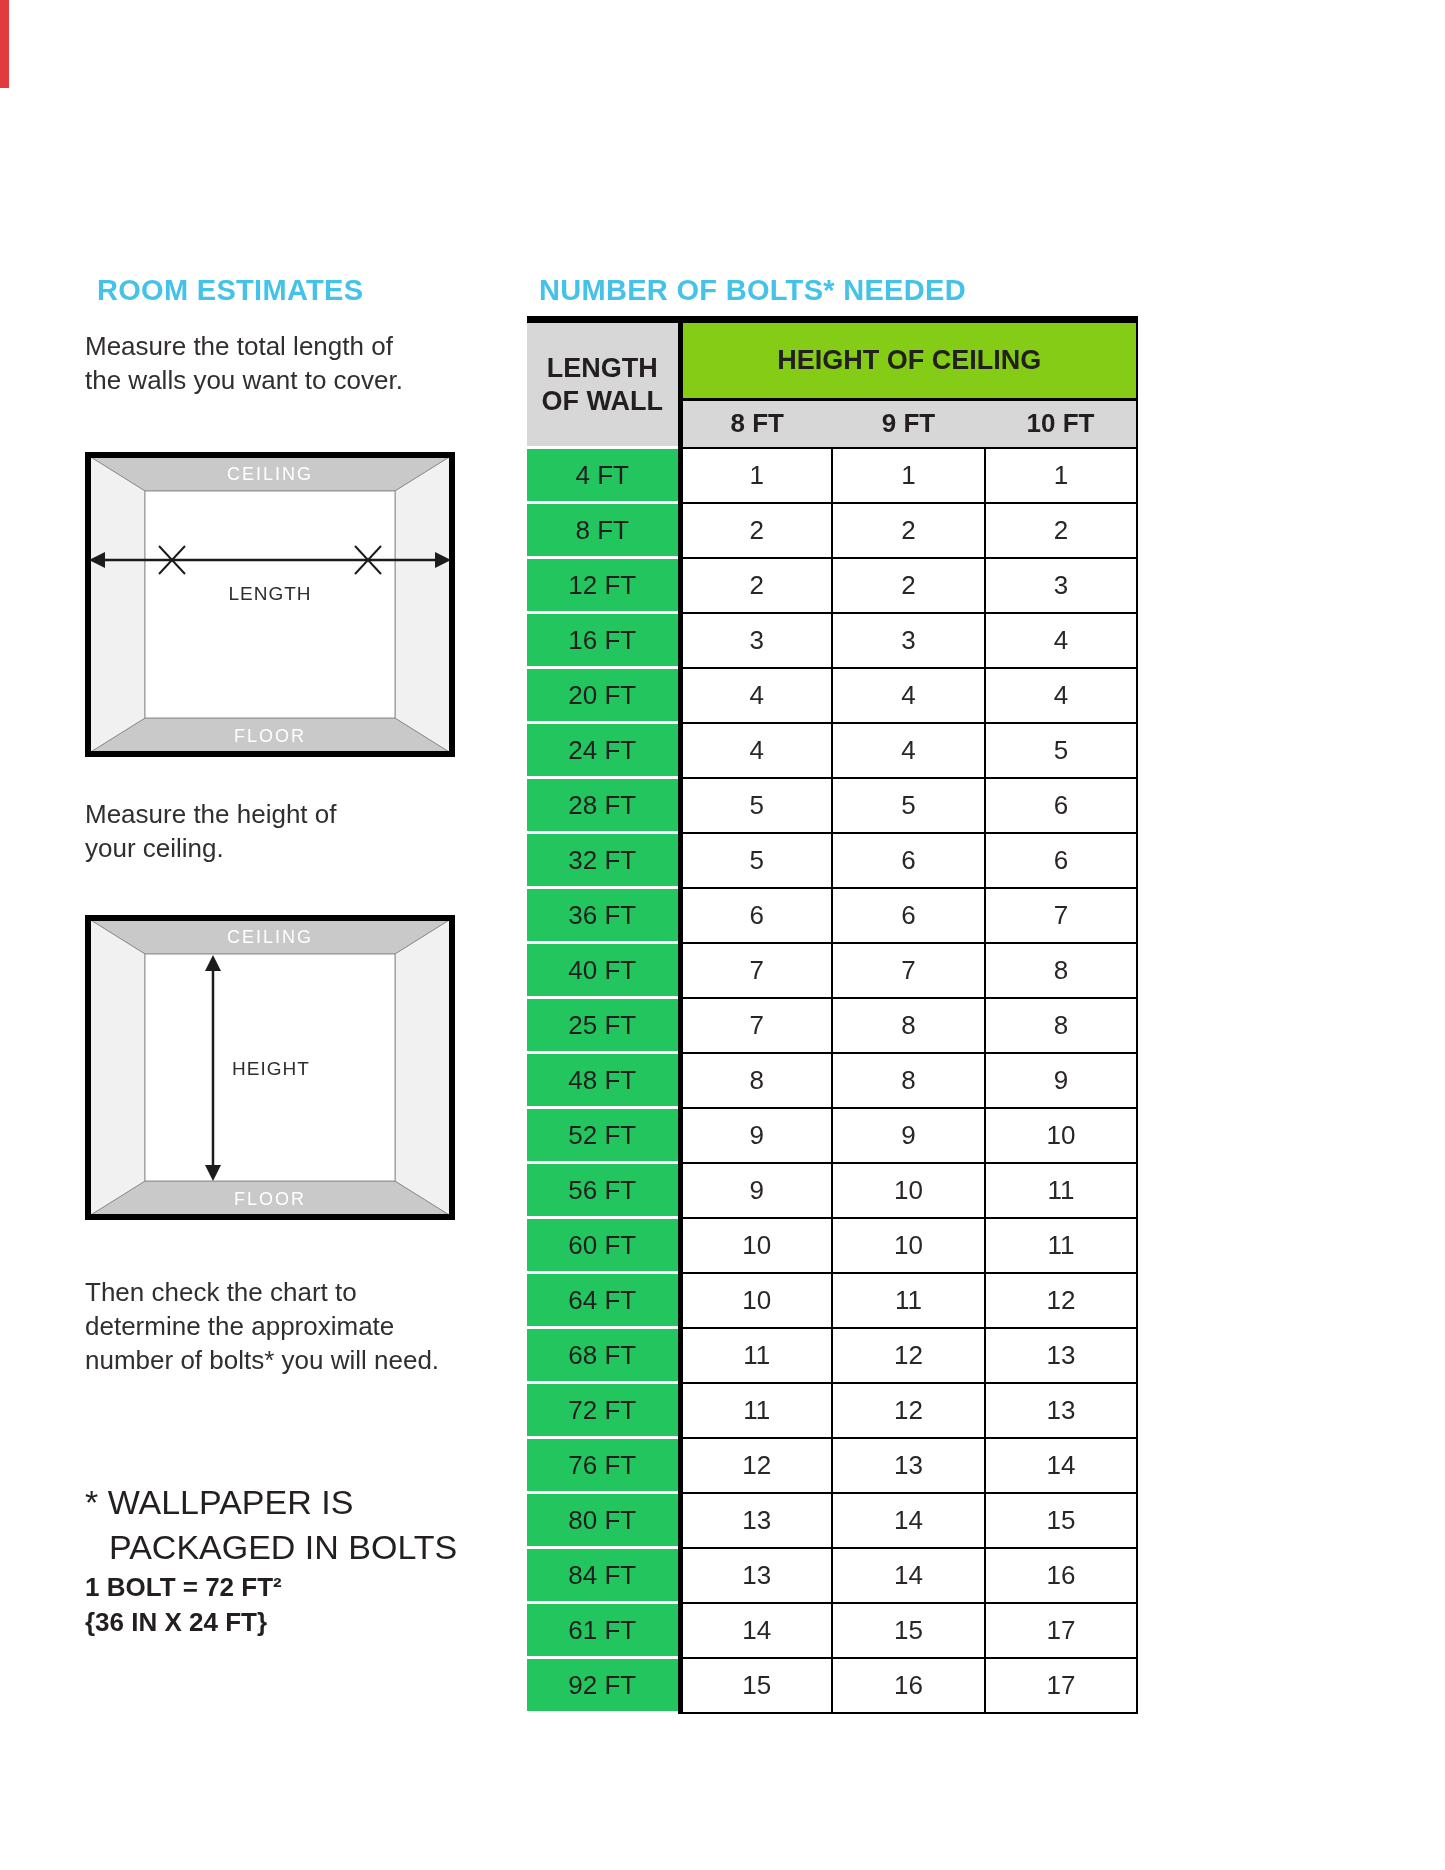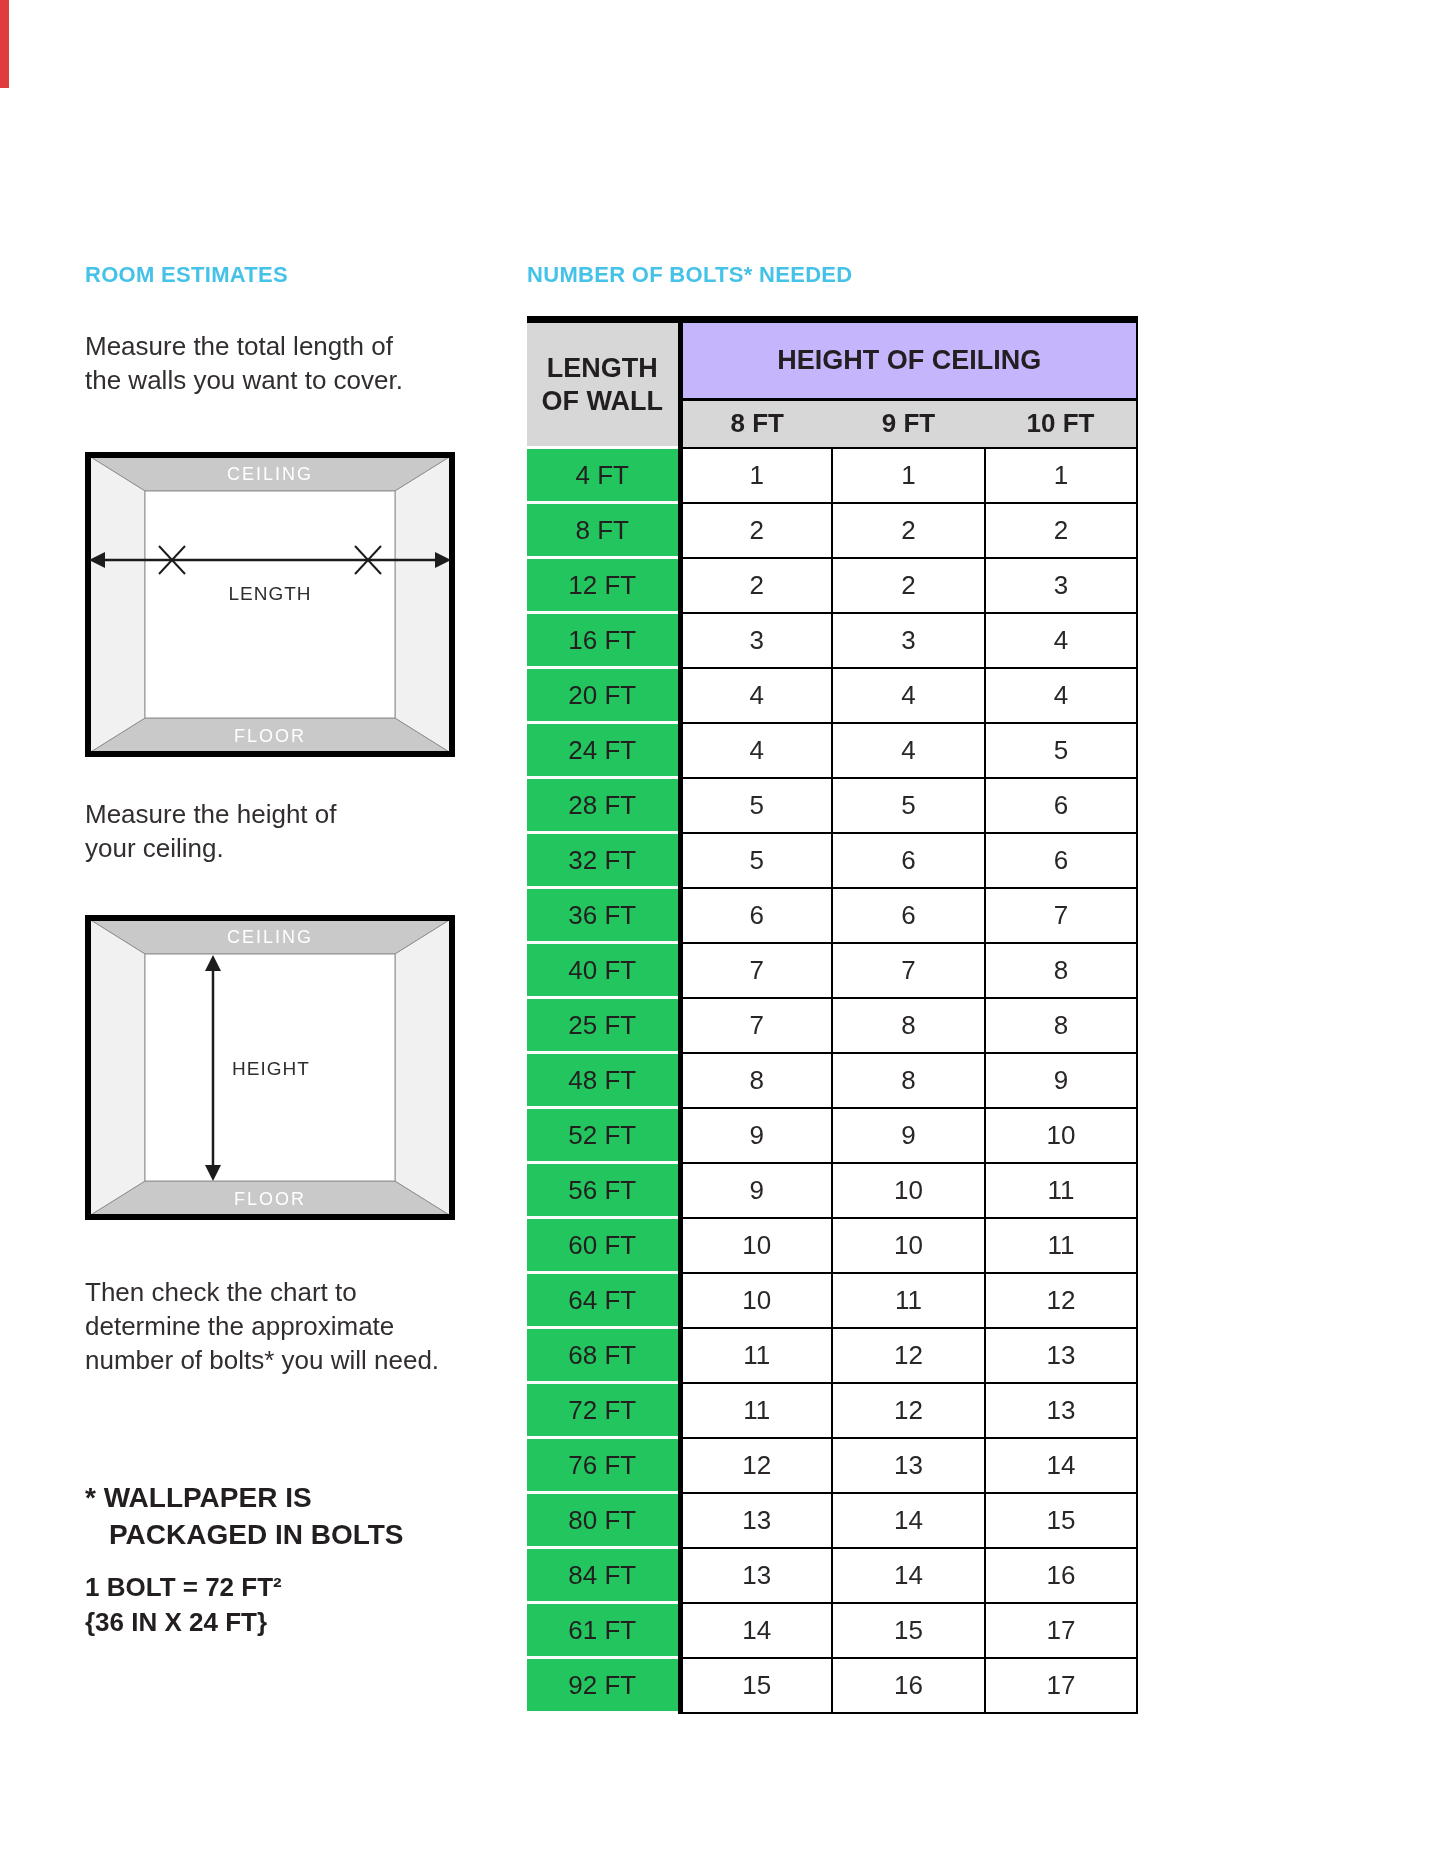--- a/index.html
+++ b/index.html
@@ -24,22 +24,22 @@
     left: 85px; top: 70px;
     margin: 0;
     font-size: 54px;
     font-weight: 700;
     letter-spacing: 0.5px;
     color: var(--accent);
   }
   .sec {
     position: absolute;
     top: 262px;
-    margin: 0;
-    font-size: 22px;
+    margin: 12px;
+    font-size: 29px;
     font-weight: 700;
     letter-spacing: 0.3px;
     color: var(--accent);
   }
   .sec-left { left: 85px; }
   .sec-right { left: 527px; width: 610px; text-align: left; }
   .para {
     position: absolute;
     left: 85px;
     width: 440px;
@@ -69,22 +69,22 @@
   }
   .dtext {
     font-family: "Liberation Sans", sans-serif;
     font-size: 19px;
     letter-spacing: 1px;
     fill: #2e2e2e;
   }
   .footnote {
     position: absolute;
     left: 85px; top: 1480px;
-    font-size: 28px;
-    font-weight: 700;
+    font-size: 34px;
+    font-weight: 400;
     line-height: 1.32;
     color: #231f20;
   }
   .footnote .indent { padding-left: 24px; }
   .boltinfo {
     position: absolute;
     left: 85px; top: 1570px;
     font-size: 26px;
     font-weight: 700;
     line-height: 1.35;
@@ -107,21 +107,21 @@
     background: #d7d7d7;
     font-weight: 700;
     font-size: 27px;
     line-height: 1.22;
     white-space: pre-line;
     color: #231f20;
     border-right: 5px solid #000000;
     border-bottom: 3px solid #ffffff;
   }
   .grouphdr {
-    background: #c4b5fd;
+    background: #84cc16;
     font-weight: 700;
     font-size: 27px;
     height: 80px;
     color: #231f20;
     border-left: 5px solid #000000;
     border-bottom: 3px solid #000000;
     border-right: 2px solid #000000;
   }
   .hcol {
     background: #d7d7d7;

